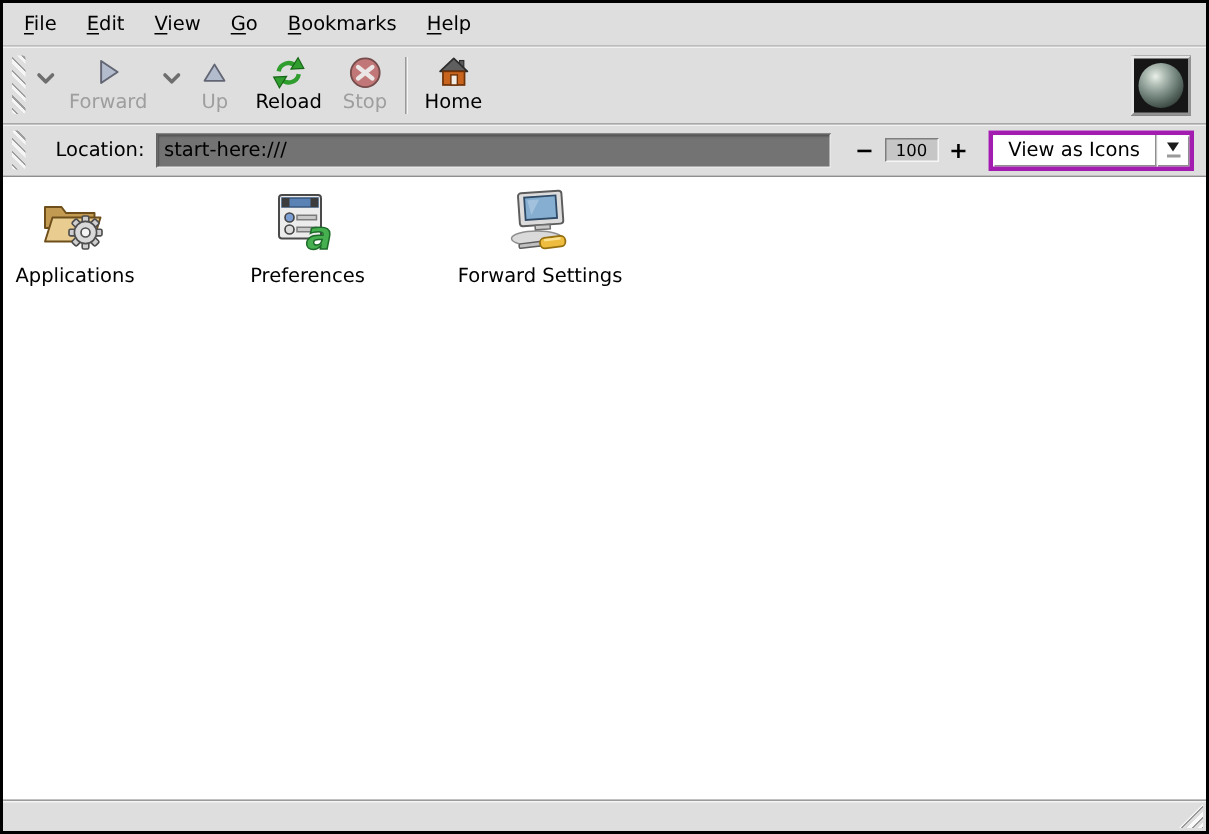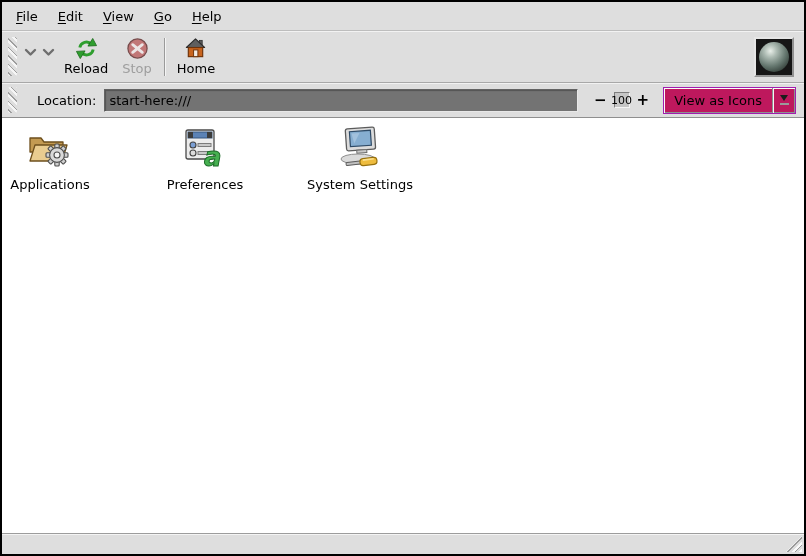--- a/index.html
+++ b/index.html
@@ -61,27 +61,27 @@
   .loc-input{
     flex:1;height:23px;background:#737373;color:#000;font-size:13px;
     font-family:"DejaVu Sans","Liberation Sans",sans-serif;
     border:1px solid #636363;border-right-color:#e8e8e8;border-bottom-color:#e8e8e8;
     box-shadow:inset 1px 1px 1px rgba(0,0,0,.28);
     padding:0 4px;outline:none;
   }
   .zoomctl{display:flex;align-items:center;margin:0 10px 0 12px;}
   .zbtn{font-size:15px;font-weight:900;padding:0 4px;line-height:16px;cursor:default;}
   .zlevel{
-    width:16px;height:16px;margin:0 3px;background:#c6c6c6;
+    width:36px;height:16px;margin:0 3px;background:#c6c6c6;
     border:1px solid #7e7e7e;border-right-color:#f6f6f6;border-bottom-color:#f6f6f6;
     font-size:11px;display:flex;align-items:center;justify-content:center;
   }
   .viewbtn{
-    height:27px;display:flex;align-items:center;background:#be185d;
-    border:1px solid #a21caf;
+    height:27px;display:flex;align-items:center;background:#ffffff;
+    border:3px solid #a21caf;
     box-shadow:inset 1px 1px 0 #fbfbfb,inset -1px -1px 0 #8f8f8f;
     padding-left:10px;margin-right:2px;cursor:default;
   }
   .viewbtn .vlabel{font-size:13px;margin-right:10px;}
   .vdiv{width:1px;height:100%;background:#8f8f8f;box-shadow:1px 0 0 #f6f6f6;}
   .optarrow{width:22px;height:100%;display:flex;flex-direction:column;align-items:center;justify-content:center;}
   .optarrow .tri{width:0;height:0;border-left:4.5px solid transparent;border-right:4.5px solid transparent;border-top:6px solid #1c1c1c;}
   .optarrow .bar{width:9px;height:2px;background:#9a9a9a;margin-top:2px;}
   
   .content{
@@ -107,42 +107,59 @@
 </head>
 <body>
 
 <div class="window">
 
   <div class="menubar">
     <div class="menu-item"><span class="mn">F</span><span>ile</span></div>
     <div class="menu-item"><span class="mn">E</span><span>dit</span></div>
     <div class="menu-item"><span class="mn">V</span><span>iew</span></div>
     <div class="menu-item"><span class="mn">G</span><span>o</span></div>
+    <div class="menu-item"><span class="mn">B</span><span>ookmarks</span></div>
     <div class="menu-item"><span class="mn">H</span><span>elp</span></div>
   </div>
 
   <div class="toolbar">
     <div class="grip"></div>
 
     <div class="chev">
       <span>
         <svg width="13" height="9" viewBox="0 0 13 9">
             <path d="M2 2 L6.5 6.5 L11 2" fill="none" stroke="#6e6e6e" stroke-width="2.4" stroke-linecap="round" stroke-linejoin="round"></path>
           </svg>
       </span>
     </div>
 
+    <div class="tbtn disabled">
+      <span class="ticon">
+        <svg width="22" height="22" viewBox="0 0 24 24">
+            <polygon points="7,4 19,12 7,20" fill="#a9b4c8" stroke="#44485a" stroke-width="1.4" stroke-linejoin="round"></polygon>
+          </svg>
+      </span>
+      <span class="tlabel">Forward</span>
+    </div>
     <div class="chev">
       <span>
         <svg width="13" height="9" viewBox="0 0 13 9">
             <path d="M2 2 L6.5 6.5 L11 2" fill="none" stroke="#6e6e6e" stroke-width="2.4" stroke-linecap="round" stroke-linejoin="round"></path>
           </svg>
       </span>
     </div>
 
+    <div class="tbtn disabled">
+      <span class="ticon">
+        <svg width="20" height="20" viewBox="0 0 24 24">
+            <polygon points="12,6 4,19 20,19" fill="#a9b4c8" stroke="#44485a" stroke-width="1.4" stroke-linejoin="round"></polygon>
+          </svg>
+      </span>
+      <span class="tlabel">Up</span>
+    </div>
 
     <div class="tbtn">
       <span class="ticon">
         <svg width="23" height="23" viewBox="0 0 24 24">
           <path d="M5 11 A 7 7 0 0 1 17 7.5" fill="none" stroke="#2f9e2f" stroke-width="3"></path>
           <polygon points="18.5,1.5 22.5,9 13.5,9.5" fill="#2f9e2f" stroke="#176617" stroke-width="0.8"></polygon>
           <path d="M19 13 A 7 7 0 0 1 7 16.5" fill="none" stroke="#2f9e2f" stroke-width="3"></path>
           <polygon points="5.5,22.5 1.5,15 10.5,14.5" fill="#2f9e2f" stroke="#176617" stroke-width="0.8"></polygon>
         </svg>
       </span>
@@ -246,21 +263,21 @@
             <path d="M18 7 L26 7 L20 17 Z" fill="#a9c6e0" opacity="0.8"></path>
             <rect x="22" y="24" width="10" height="3" fill="#c9c9c9" stroke="#6e6e6e" stroke-width="1"></rect>
           </g>
           <g transform="rotate(-7 30 36)">
             <rect x="12" y="34.5" width="15" height="3" rx="1" fill="#c0c0c0" stroke="#5c5c5c" stroke-width="1"></rect>
             <rect x="26" y="32.5" width="17" height="7" rx="3.2" fill="#eebc3e" stroke="#96700f" stroke-width="1.2"></rect>
             <line x1="29" y1="34" x2="40" y2="34" stroke="#fbe08f" stroke-width="1.6"></line>
           </g>
         </svg>
       </span>
-      <div class="flabel">System Settings</div>
+      <div class="flabel">Forward Settings</div>
     </div>
 
   </div>
 
   <div class="statusbar">
     <span></span>
     <div class="resize-grip"></div>
   </div>
 
 </div>

